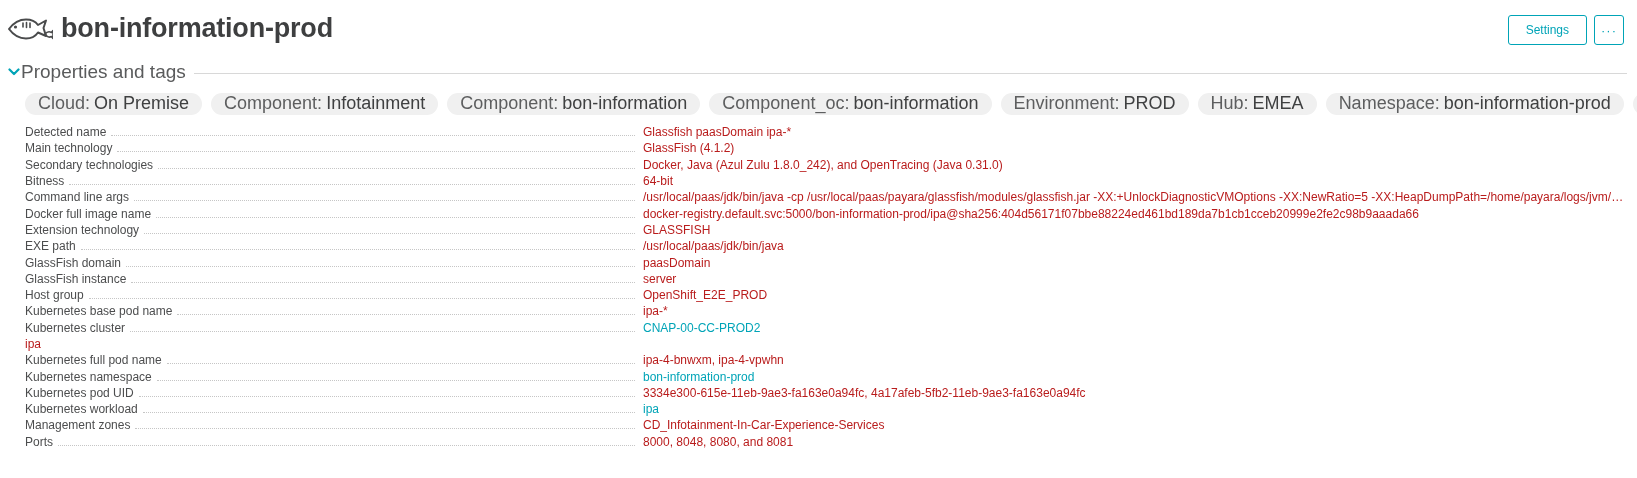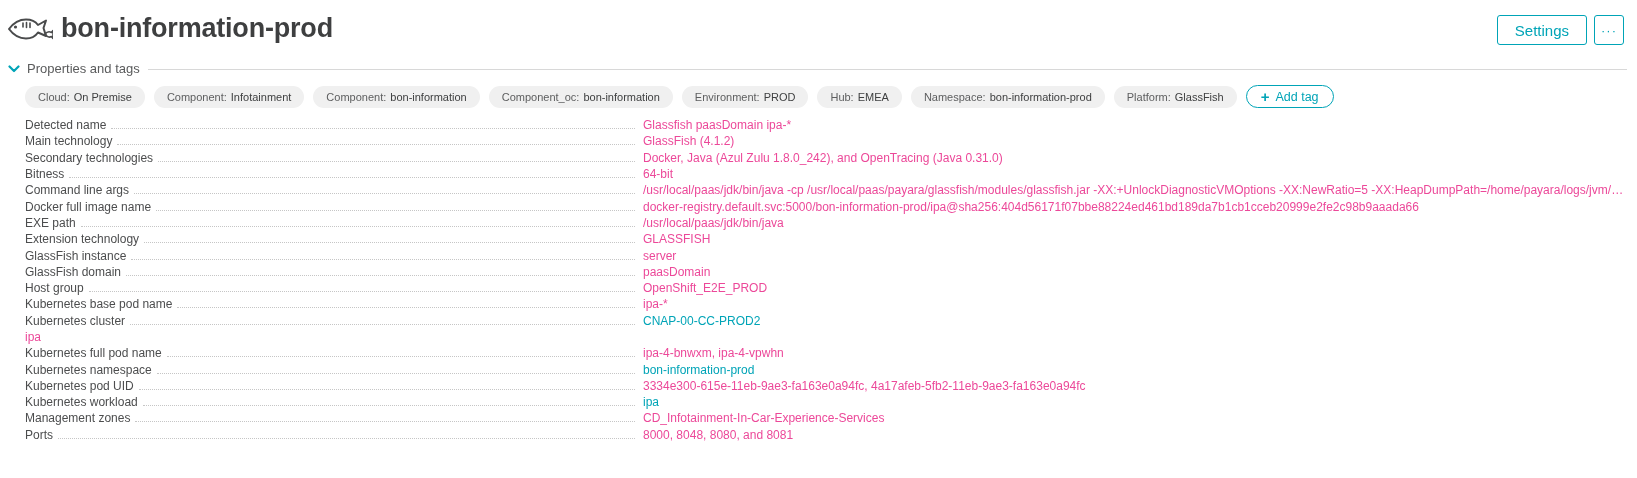--- a/index.html
+++ b/index.html
@@ -5,48 +5,48 @@
   * { margin: 0; padding: 0; box-sizing: border-box; }
   html, body { width: 1637px; height: 478px; background: #ffffff; overflow: hidden; }
   body { font-family: "Liberation Sans", "DejaVu Sans", sans-serif; color: #4c4c4c; position: relative; }
 
   
   .header { display: flex; align-items: center; padding: 13px 12px 0 7px; }
   .title-icon { flex: 0 0 auto; margin-right: 8px; display: flex; align-items: center; }
   .page-title { font-size: 27px; font-weight: 700; color: #3e3f40; letter-spacing: -0.2px; }
   .header-buttons { position: absolute; top: 15px; right: 13px; display: flex; gap: 7px; }
   .btn { background: #fff; border: 1px solid var(--accent); color: var(--accent);
-         border-radius: 3px; font-size: 15px; font-family: inherit; cursor: pointer;
+         border-radius: 3px; font-size: 12px; font-family: inherit; cursor: pointer;
          height: 30px; display: flex; align-items: center; justify-content: center; }
   .btn-settings { padding: 0 17px; }
   .btn-more { width: 30px; font-size: 13px; letter-spacing: 1px; }
 
   
   .section-header { display: flex; align-items: center; margin: 17px 10px 0 8px; }
-  .section-title { font-size: 13px; color: #5a5b5c; margin-left: 7px; white-space: nowrap; }
+  .section-title { font-size: 19px; color: #5a5b5c; margin-left: 1px; white-space: nowrap; }
   .section-rule { flex: 1; border-top: 1px solid #d8d8d8; margin-left: 8px; margin-top: 2px; }
 
   
   .tags-row { display: flex; align-items: center; gap: 9px; margin: 9px 10px 0 25px; flex-wrap: nowrap; }
   .tag-pill { background: #f0f0f0; border-radius: 11px; height: 22px; display: flex;
-              align-items: center; padding: 0 13px; font-size: 11px; white-space: nowrap; }
+              align-items: center; padding: 0 13px; font-size: 18px; white-space: nowrap; }
   .tag-key { color: #5d5e5f; }
   .tag-value { color: #3f4041; margin-left: 4px; }
   .add-tag { background: #fff; border: 1px solid var(--accent); color: var(--accent);
              border-radius: 12px; height: 23px; display: flex; align-items: center;
              padding: 0 14px; font-size: 12.5px; cursor: pointer; white-space: nowrap; }
   .add-tag .plus { font-size: 15px; font-weight: 700; margin-right: 6px; line-height: 1; }
 
   
   .props { margin: 9px 10px 0 25px; }
   .prop-row { display: flex; align-items: center; height: 16.3px; font-size: 12px; }
   .prop-left { width: 618px; flex: 0 0 618px; display: flex; align-items: baseline; overflow: hidden; text-align: right; }
   .prop-label { white-space: nowrap; color: #4c4d4e; padding-right: 5px; }
   .prop-leader { flex: 1; border-bottom: 1px dotted #c6c6c6; margin: 0 8px 3px 0; min-width: 10px; }
-  .prop-value { flex: 1; white-space: nowrap; overflow: hidden; text-overflow: ellipsis; color: #ec4899; }
+  .prop-value { flex: 1; white-space: nowrap; overflow: hidden; text-overflow: ellipsis; color: #b91c1c; }
   .prop-value.link { color: var(--accent); cursor: pointer; }
 </style>
 </head>
 <body>
 
 <div class="header">
   <span class="title-icon">
     <svg width="46" height="30" viewBox="0 0 46 30" fill="none">
       <path d="M2 15 Q9 5.5 19 5.5 Q27 5.5 31 11 L39 6.5 L36.5 14 L39 22 L31 18.5 Q27 24.5 19 24.5 Q9 24.5 2 15 Z" stroke="#4a4b4c" stroke-width="2" stroke-linejoin="round"></path>
       <circle cx="8.5" cy="13" r="1.6" fill="#4a4b4c"></circle>
@@ -163,52 +163,52 @@
     <div class="prop-left">
       <span class="prop-label">Docker full image name</span>
       <span class="prop-leader"></span>
     </div>
     <span class="prop-value">docker-registry.default.svc:5000/bon-information-prod/ipa@sha256:404d56171f07bbe88224ed461bd189da7b1cb1cceb20999e2fe2c98b9aaada66</span>
   </div>
 
 
   <div class="prop-row">
     <div class="prop-left">
+      <span class="prop-label">Extension technology</span>
+      <span class="prop-leader"></span>
+    </div>
+    <span class="prop-value">GLASSFISH</span>
+  </div>
+
+  <div class="prop-row">
+    <div class="prop-left">
       <span class="prop-label">EXE path</span>
       <span class="prop-leader"></span>
     </div>
     <span class="prop-value">/usr/local/paas/jdk/bin/java</span>
   </div>
 
   <div class="prop-row">
     <div class="prop-left">
-      <span class="prop-label">Extension technology</span>
-      <span class="prop-leader"></span>
-    </div>
-    <span class="prop-value">GLASSFISH</span>
+      <span class="prop-label">GlassFish domain</span>
+      <span class="prop-leader"></span>
+    </div>
+    <span class="prop-value">paasDomain</span>
   </div>
 
   <div class="prop-row">
     <div class="prop-left">
       <span class="prop-label">GlassFish instance</span>
       <span class="prop-leader"></span>
     </div>
     <span class="prop-value">server</span>
   </div>
 
   <div class="prop-row">
     <div class="prop-left">
-      <span class="prop-label">GlassFish domain</span>
-      <span class="prop-leader"></span>
-    </div>
-    <span class="prop-value">paasDomain</span>
-  </div>
-
-  <div class="prop-row">
-    <div class="prop-left">
       <span class="prop-label">Host group</span>
       <span class="prop-leader"></span>
     </div>
     <span class="prop-value">OpenShift_E2E_PROD</span>
   </div>
 
   <div class="prop-row">
     <div class="prop-left">
       <span class="prop-label">Kubernetes base pod name</span>
       <span class="prop-leader"></span>

